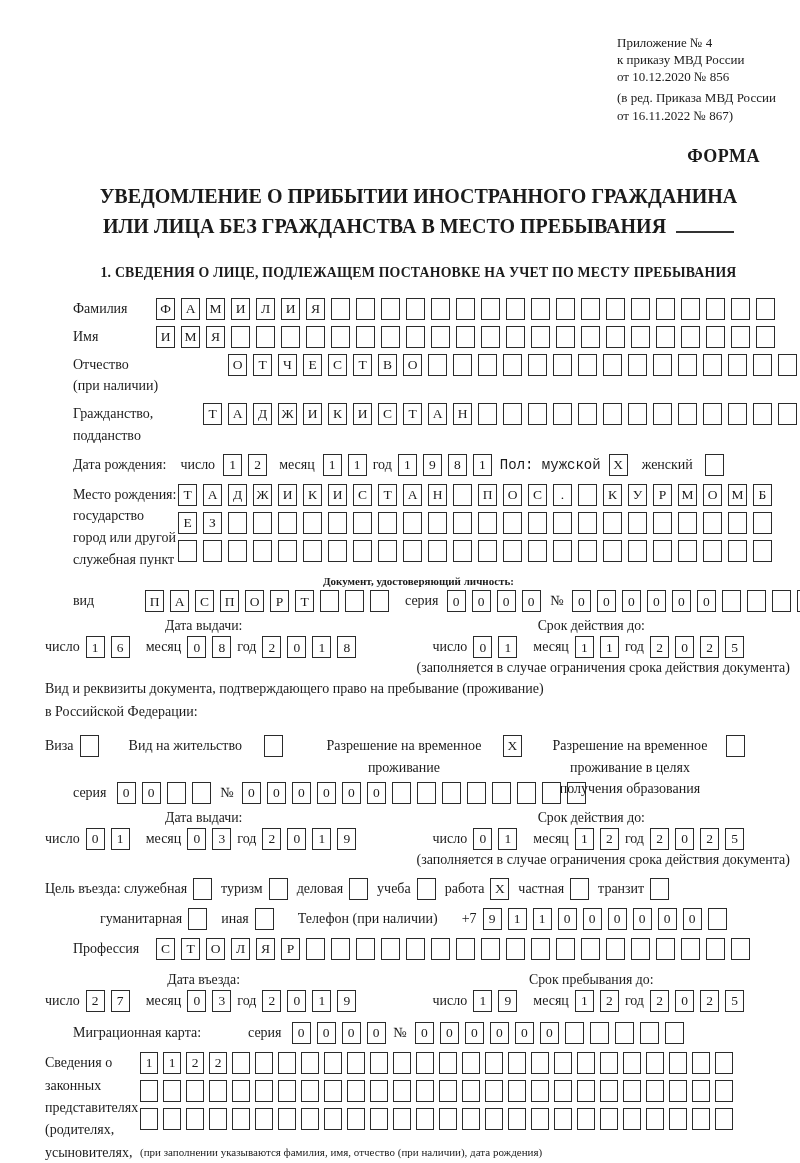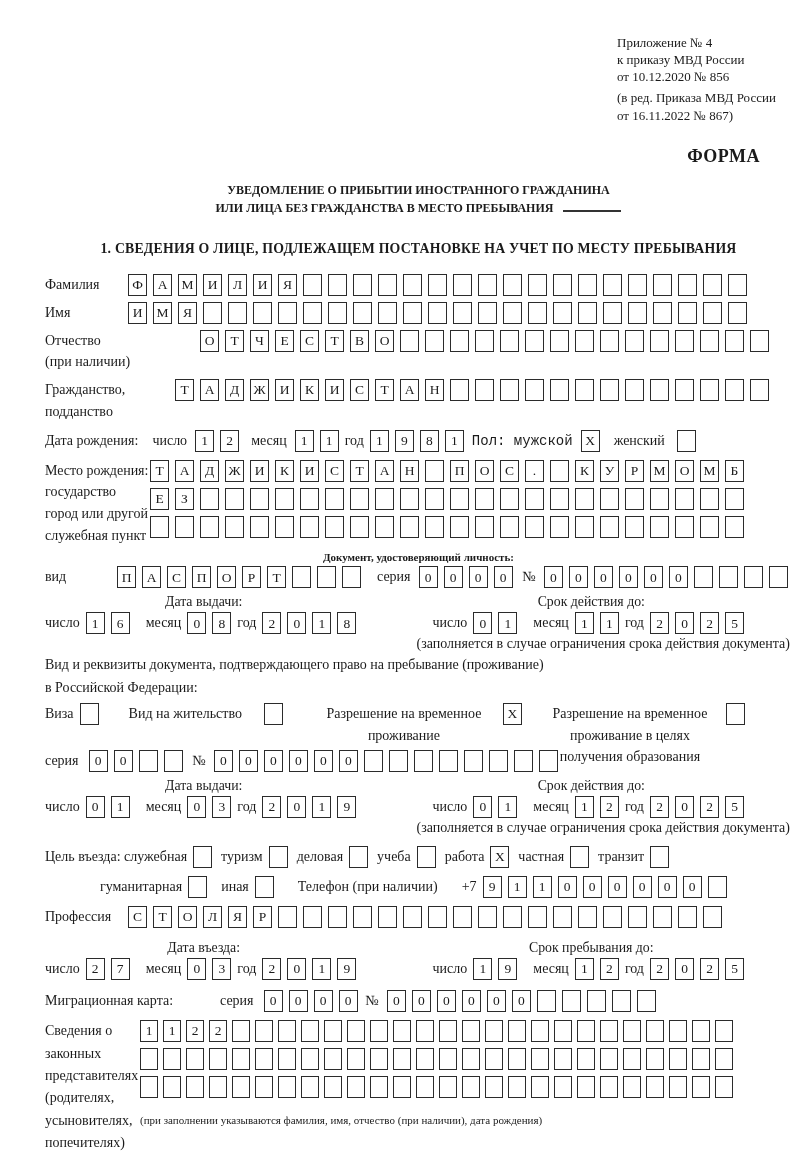--- a/index.html
+++ b/index.html
@@ -12,26 +12,26 @@
     overflow:hidden;
   }
   .page { padding:34px 8px 0 45px; width:800px; height:1163px; }
 
   
   .ref-block { margin-left:572px; width:185px; font-size:13px; line-height:1.32; }
   .ref-block .gap { height:4px; }
   .form-label { text-align:right; padding-right:32px; font-weight:bold; font-size:18px; margin-top:22px; letter-spacing:.5px; }
 
   
-  .title { text-align:center; font-weight:bold; font-size:12px; line-height:1.5; margin-top:14px; }
+  .title { text-align:center; font-weight:bold; font-size:20px; line-height:1.5; margin-top:14px; }
   .blank-line { display:inline-block; width:58px; border-bottom:2px solid #333; height:12px; margin-left:10px; }
   .sec-heading { text-align:center; font-weight:bold; font-size:13.8px; margin-top:24px; letter-spacing:.2px; }
 
   
-  .row { display:flex; align-items:flex-start; margin-top:6px; flex-wrap:nowrap; }
+  .row { display:flex; align-items:flex-start; margin-top:6px; flex-wrap:nowrap;margin-left:28px; }
   .lbl { line-height:22px; flex:none; }
   .lbl-col { flex:none; line-height:1.55; }
   .cells { display:flex; flex-wrap:nowrap; flex:none; }
   .cell {
     display:inline-flex; flex:none; align-items:center; justify-content:center;
     width:19px; height:22px; border:1.6px solid #2b2b2b; margin-right:6px;
     font-size:13.5px; line-height:1;
   }
   .cells-sm .cell { width:18px; margin-right:5px; }
   .chk { display:flex; align-items:flex-start; }
@@ -51,21 +51,21 @@
   .date-block { text-align:center; }
   .date-title { font-size:13.8px; margin-bottom:2px; }
   .date-row { display:flex; align-items:flex-start; }
   .date-row .lbl { margin-right:6px; }
   .date-row .gap-l { margin-left:10px; }
   .note-right { text-align:right; font-size:14px; margin-top:2px; padding-right:2px; }
 
   .plain { margin-top:6px; line-height:1.6; }
 
   
-  .perm-row { display:flex; margin-top:4px; }
+  .perm-row { display:flex; margin-top:12px; }
   .perm-item { display:flex; align-items:flex-start; }
   .perm-label { text-align:center; line-height:1.55; }
   .perm-row .cell { margin-left:10px; }
 
   .purpose-row { display:flex; margin-top:10px; align-items:flex-start; }
   .purpose-row .chk { margin-right:9px; }
   .purpose-row .lbl { margin-right:6px; }
 
   .indent55 { margin-left:55px; }
 

